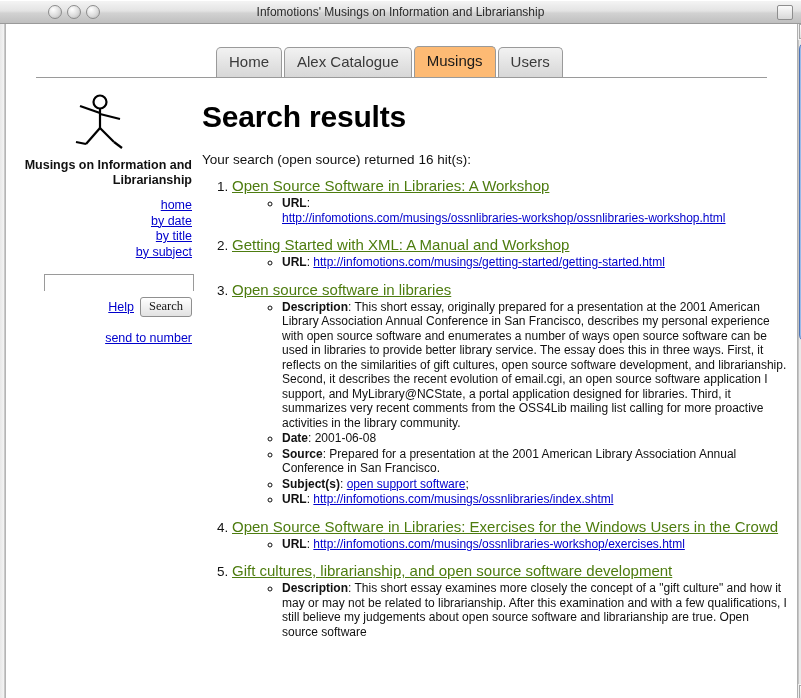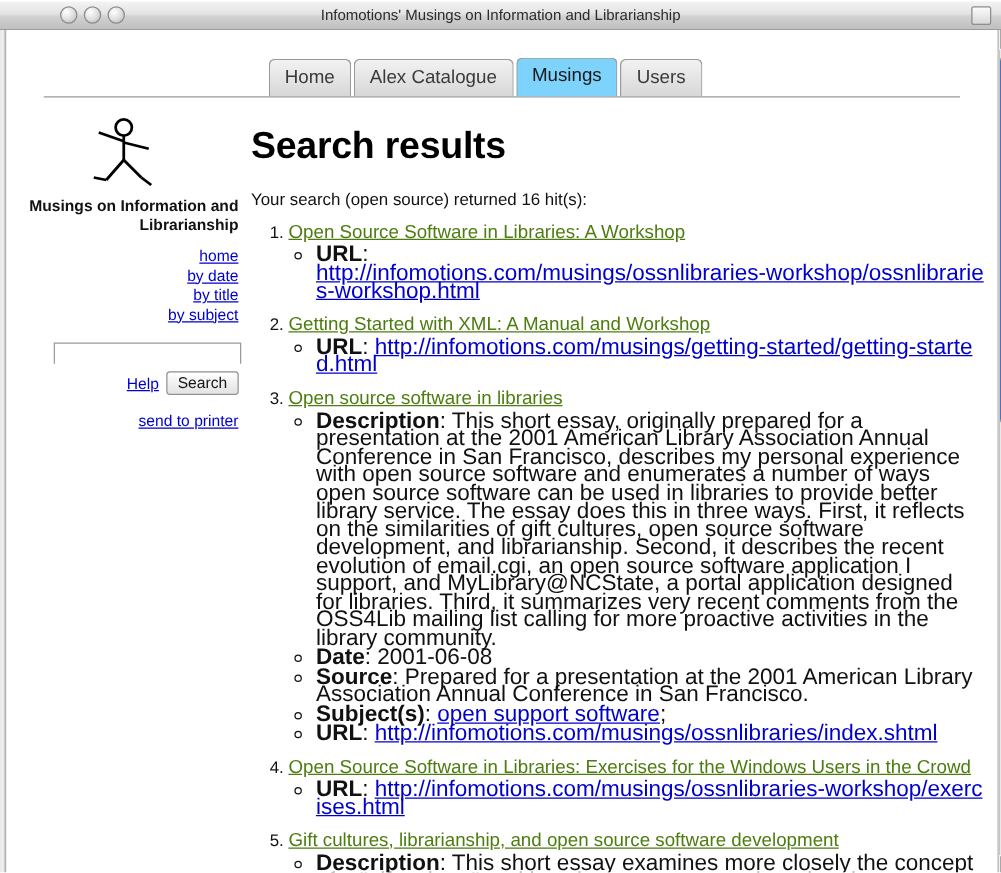--- a/index.html
+++ b/index.html
@@ -141,21 +141,21 @@
     border: 1px solid #9a9a9a;
     border-bottom: none;
     border-radius: 5px 5px 0 0;
     background: linear-gradient(to bottom, #f2f2f2, #d7d7d7);
     margin-right: 2px;
     vertical-align: bottom;
     box-sizing: border-box;
     line-height: 18px;
   }
   .tab.active {
-    background: #7dd3fc;
+    background: #fdba74;
     color: #1a1a1a;
     z-index: 2;
     padding-bottom: 7px;
   }
   #tab-underline {
     position: absolute;
     left: 30px;
     right: 30px;
     bottom: 0;
     height: 1px;
@@ -225,21 +225,21 @@
     gap: 6px;
     padding-right: 2px;
   }
   #help-link {
     font-size: 12.5px;
     color: #0000cc;
     text-decoration: underline;
   }
   #search-button {
     font-size: 12.5px;
-    font-family: Liberation Sans, sans-serif;
+    font-family: Liberation Serif, serif;
     padding: 1px 8px 2px 8px;
     border: 1px solid #8f8f8f;
     border-radius: 3px;
     background: linear-gradient(to bottom, #ffffff, #e2e2e2);
     color: #161616;
   }
   #printer-link {
     display: block;
     margin-top: 14px;
     font-size: 12.5px;
@@ -283,24 +283,25 @@
     text-decoration: underline;
     font-size: 15px;
     line-height: 18px;
   }
   ul.fields {
     list-style-type: circle;
     margin: 1px 0 0 0;
     padding-left: 22px;
   }
   ul.fields > li {
-    font-size: 18px;
+    font-size: 12px;
     color: #111111;
     line-height: 14.5px;
     margin-bottom: 1px;
+    margin-left: 28px;
   }
   .field-label {
     font-weight: bold;
   }
   .field-link {
     color: #0000cc;
     text-decoration: underline;
     word-break: break-all;
   }
   .url-block {
@@ -359,21 +360,21 @@
 
           <div id="search-box">
             <input id="search-input" type="text" value="" placeholder="" style="">
           </div>
 
           <div id="search-row">
             <a id="help-link" href="#">Help</a>
             <button id="search-button">Search</button>
           </div>
 
-          <a id="printer-link" href="#">send to printer</a>
+          <a id="printer-link" href="#">send to number</a>
         </div>
 
         <div id="main">
           <h1 id="page-title">Search results</h1>
           <div id="summary">Your search (open source) returned 16 hit(s):</div>
 
           <ol id="results">
 
             <li>
               <a class="result-title" href="#">Open Source Software in Libraries: A Workshop</a>

